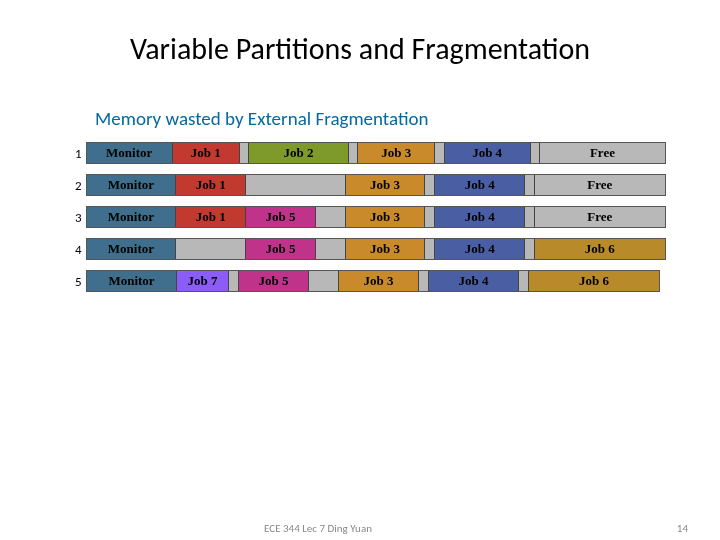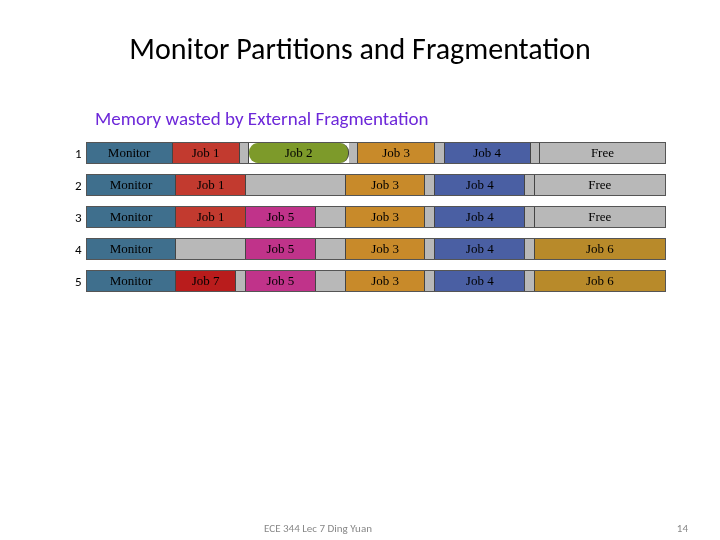--- a/index.html
+++ b/index.html
@@ -12,21 +12,21 @@
     padding: 30px 40px 20px 40px;
   }
   .title {
     font-size: 30px;
     color: #000;
     text-align: center;
     margin-bottom: 40px;
   }
   .subtitle {
     font-size: 19px;
-    color: #6d28d9;
+    color: #0369a1;
     margin-left: 55px;
     margin-bottom: 12px;
   }
   .rows {
     margin-left: 35px;
     margin-right: 20px;
   }
   .row {
     display: flex;
     align-items: center;
@@ -43,21 +43,21 @@
     display: flex;
     height: 22px;
     width: 580px;
     border: 1px solid #555;
   }
   .seg {
     display: flex;
     align-items: center;
     justify-content: center;
     font-size: 13px;
-    font-weight: normal;
+    font-weight: bold;
     color: #000;
     border-right: 1px solid #444;
     white-space: nowrap;
     overflow: hidden;
     font-family: Georgia, 'Times New Roman', serif;
   }
   .seg:last-child { border-right: none; }
   .bottom-text {
     margin-top: 18px;
     margin-left: 55px;
@@ -73,31 +73,31 @@
     width: 720px;
     font-size: 11px;
     color: #888;
   }
   .footer .course { position: absolute; left: 0; width: 636px; text-align: center; }
   .footer .page { position: absolute; right: 32px; }
 </style>
 </head>
 <body>
 
-<div class="title">Monitor Partitions and Fragmentation</div>
+<div class="title">Variable Partitions and Fragmentation</div>
 <div class="subtitle">Memory wasted by External Fragmentation</div>
 
 <div class="rows" id="rows">
     <div class="row">
       <div class="rownum">1</div>
       <div class="bar">
         <div class="seg" style="width: 90px; background: rgb(63, 111, 141);">Monitor</div>
         <div class="seg" style="width: 70px; background: rgb(194, 58, 47);">Job 1</div>
         <div class="seg" style="width: 10px; background: rgb(184, 184, 184);"></div>
-        <div class="seg" style="width: 104px; background: rgb(125, 154, 42); border-radius: 9px;">Job 2</div>
+        <div class="seg" style="width: 104px; background: rgb(125, 154, 42);">Job 2</div>
         <div class="seg" style="width: 10px; background: rgb(184, 184, 184);"></div>
         <div class="seg" style="width: 80px; background: rgb(200, 138, 42);">Job 3</div>
         <div class="seg" style="width: 10px; background: rgb(184, 184, 184);"></div>
         <div class="seg" style="width: 90px; background: rgb(74, 95, 163);">Job 4</div>
         <div class="seg" style="width: 10px; background: rgb(184, 184, 184);"></div>
         <div class="seg" style="width: 130px; background: rgb(184, 184, 184);">Free</div>
       </div>
     </div>
     <div class="row">
       <div class="rownum">2</div>
@@ -137,21 +137,21 @@
         <div class="seg" style="width: 10px; background: rgb(184, 184, 184);"></div>
         <div class="seg" style="width: 90px; background: rgb(74, 95, 163);">Job 4</div>
         <div class="seg" style="width: 10px; background: rgb(184, 184, 184);"></div>
         <div class="seg" style="width: 130px; background: rgb(184, 138, 42);">Job 6</div>
       </div>
     </div>
     <div class="row">
       <div class="rownum">5</div>
       <div class="bar">
         <div class="seg" style="width: 90px; background: rgb(63, 111, 141);">Monitor</div>
-        <div class="seg" style="width: 60px; background: #b91c1c;">Job 7</div>
+        <div class="seg" style="width: 52px; background: #8b5cf6;">Job 7</div>
         <div class="seg" style="width: 10px; background: rgb(184, 184, 184);"></div>
         <div class="seg" style="width: 70px; background: rgb(192, 51, 138);">Job 5</div>
         <div class="seg" style="width: 30px; background: rgb(184, 184, 184);"></div>
         <div class="seg" style="width: 80px; background: rgb(200, 138, 42);">Job 3</div>
         <div class="seg" style="width: 10px; background: rgb(184, 184, 184);"></div>
         <div class="seg" style="width: 90px; background: rgb(74, 95, 163);">Job 4</div>
         <div class="seg" style="width: 10px; background: rgb(184, 184, 184);"></div>
         <div class="seg" style="width: 130px; background: rgb(184, 138, 42);">Job 6</div>
       </div>
     </div>

